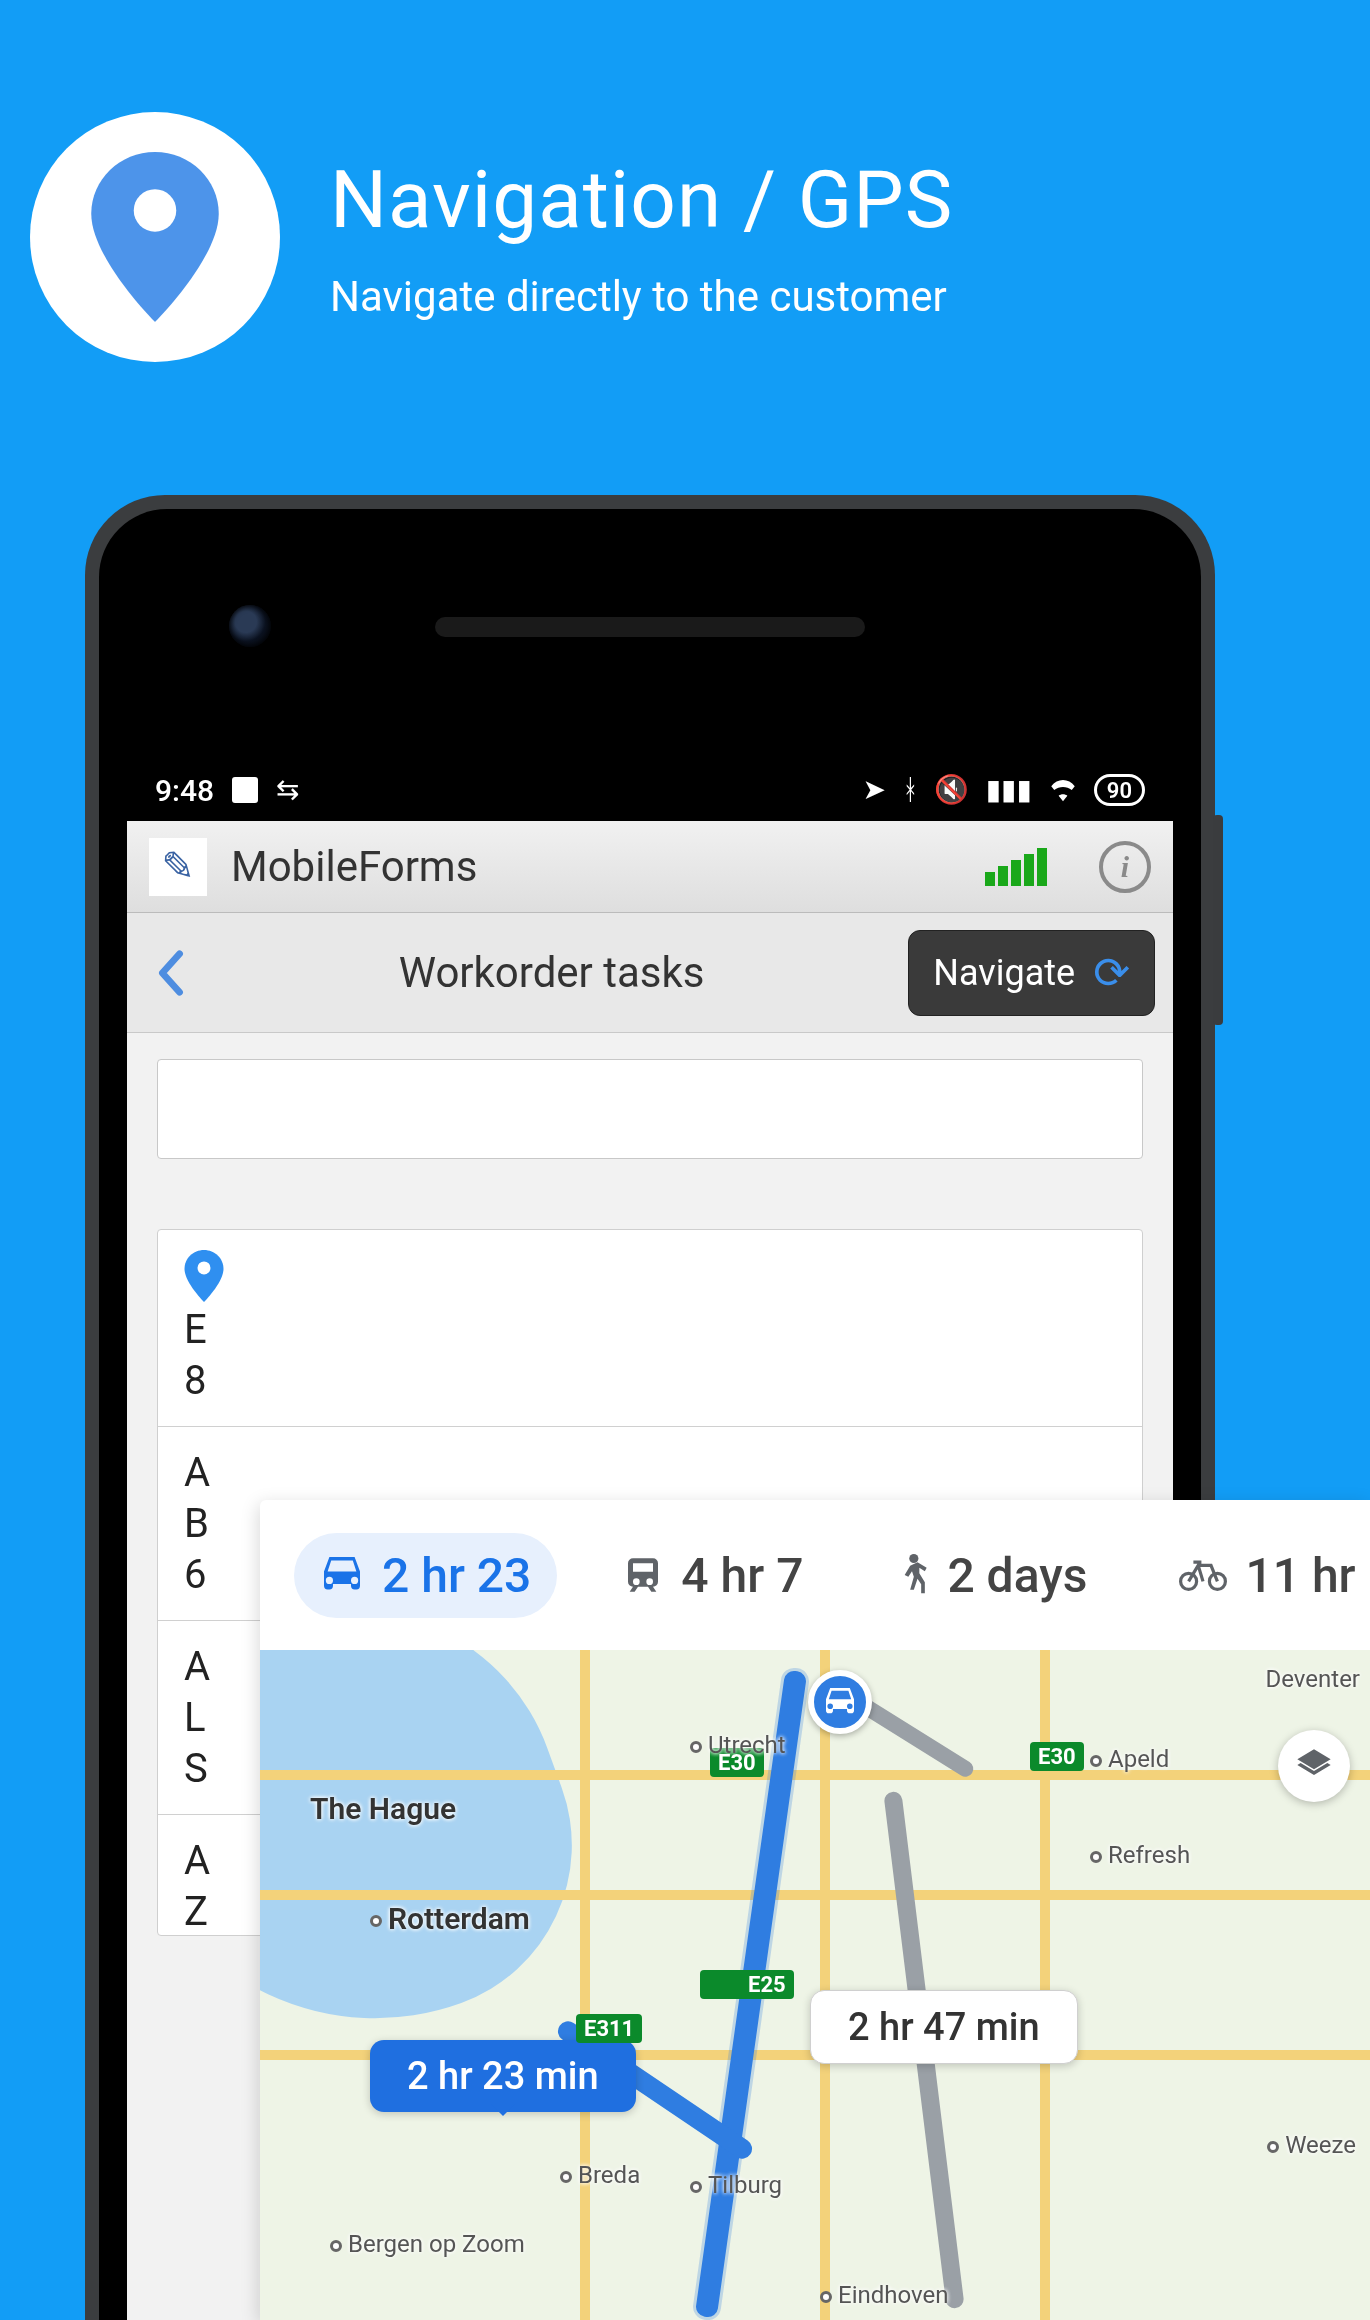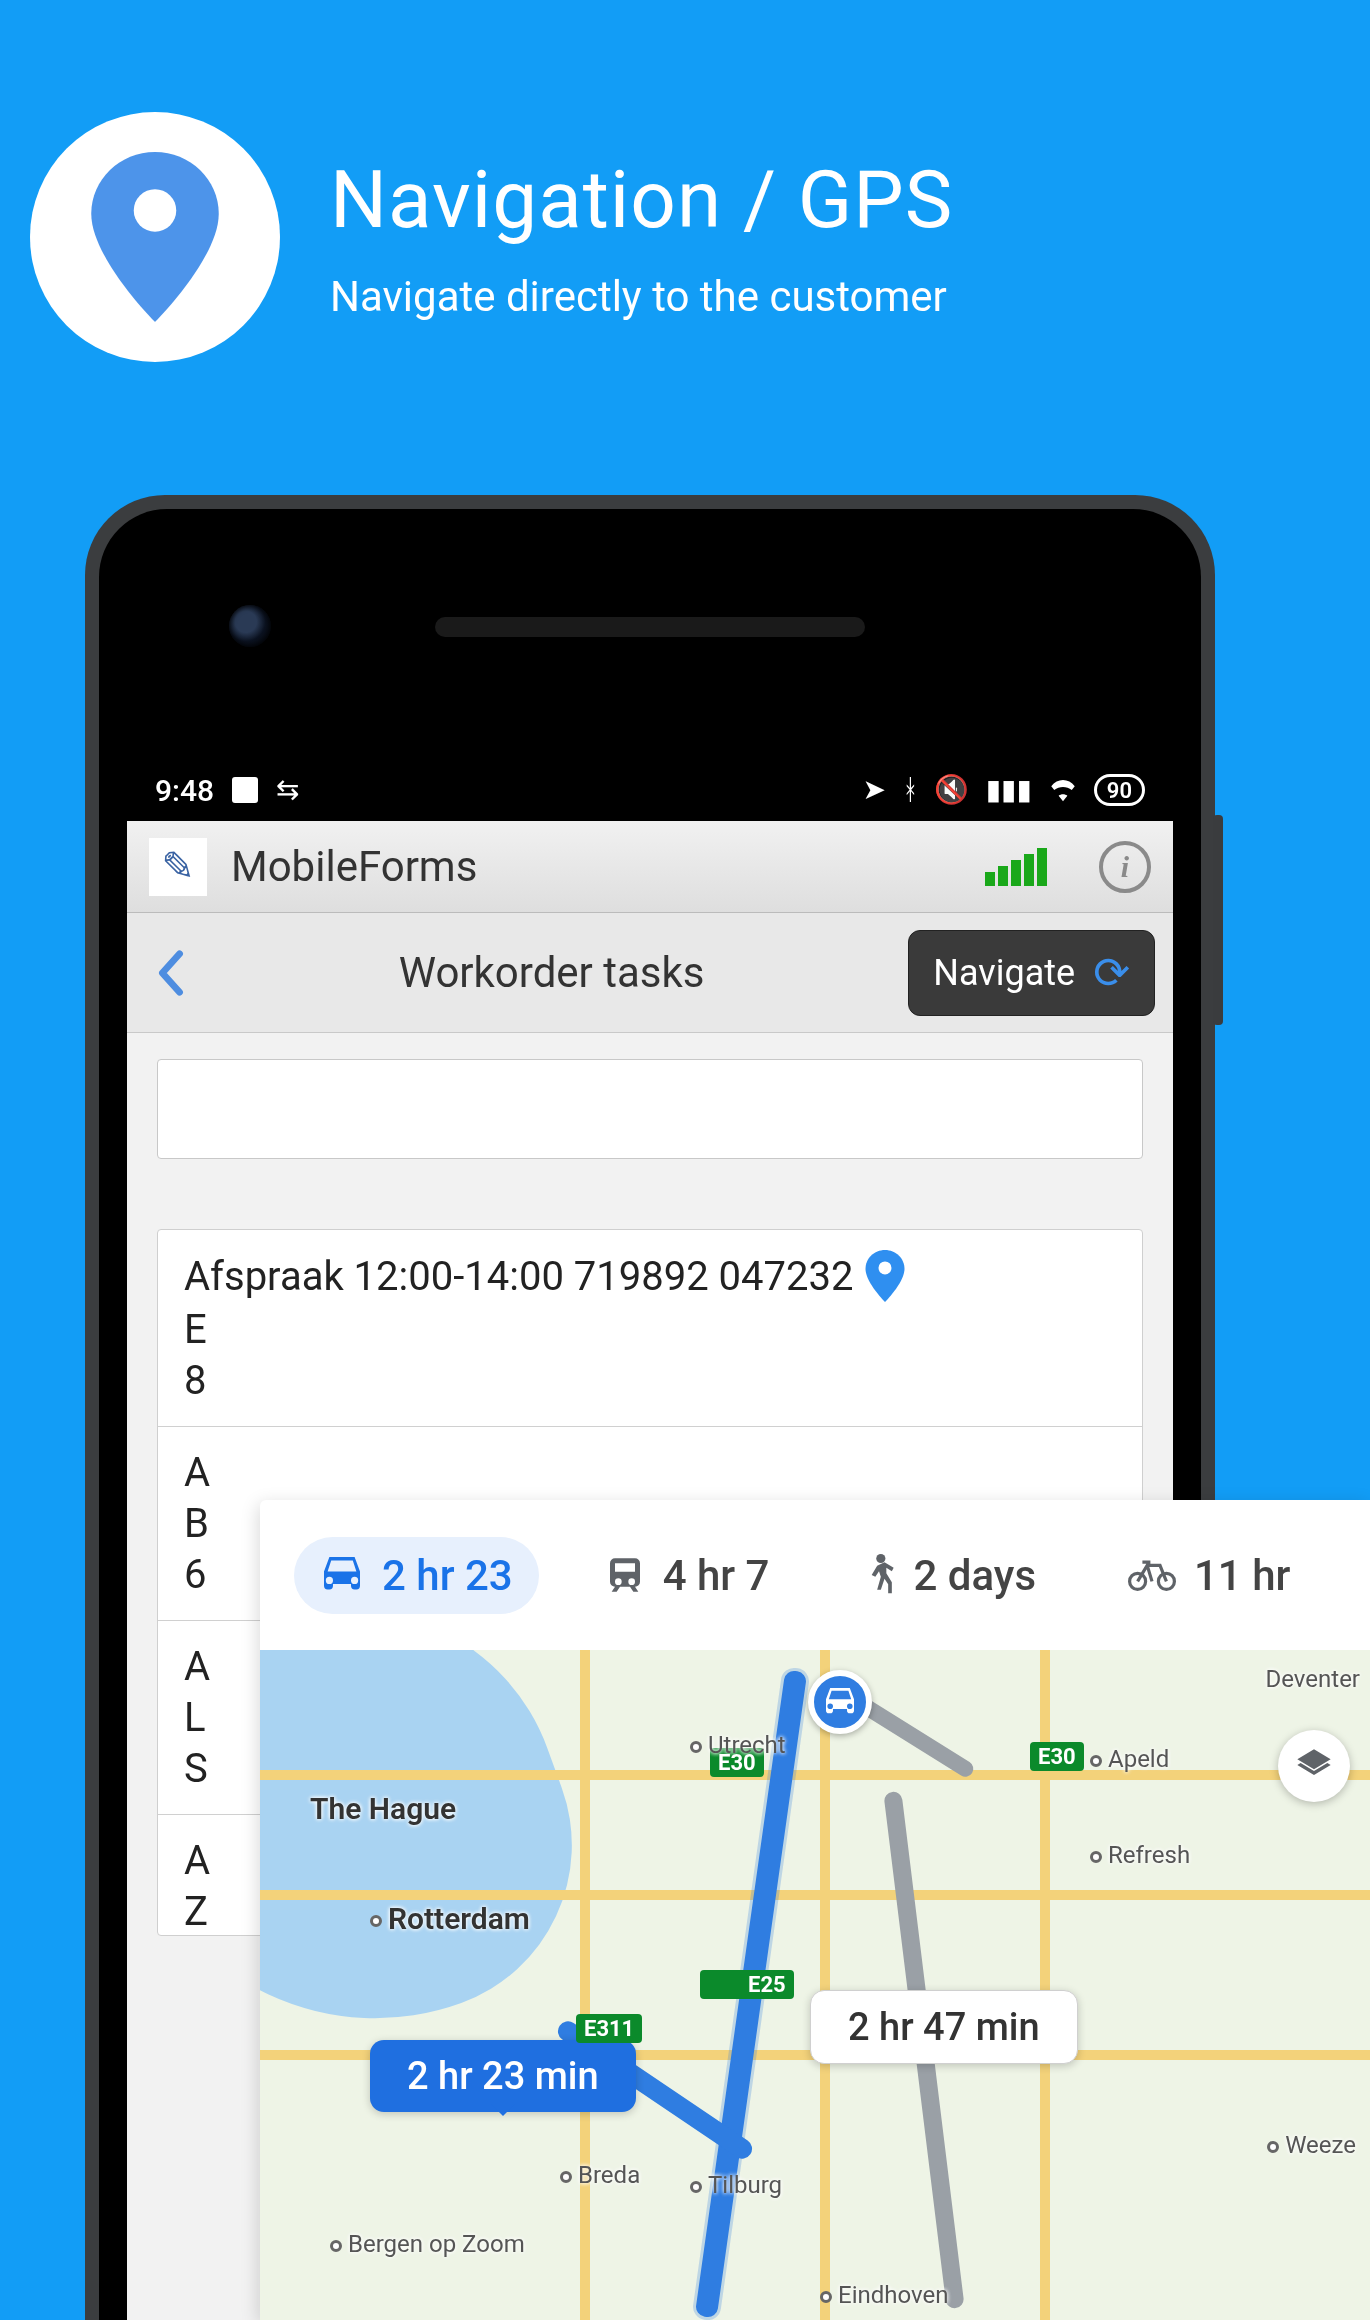--- a/index.html
+++ b/index.html
@@ -173,21 +173,21 @@
     border-radius:6px 0 0 0;
     overflow:hidden;
   }
   .maps-tabs {
     height:150px; display:flex; align-items:center;
     padding:0 34px; gap:40px;
   }
   .mtab {
     display:flex; align-items:center; gap:18px;
     padding:14px 26px; border-radius:60px;
-    font-size:42px; color:#444; font-weight:500;
+    font-size:48px; color:#444; font-weight:500;
     white-space:nowrap;
   }
   .mtab.active { background:#e7f0fd; color:#1a73e8; }
   .mtab .micon { font-size:40px; }
 
   .map-canvas {
     position:relative;
     width:100%; height:670px;
     background:#eef4e6;
     overflow:hidden;
@@ -360,21 +360,20 @@
             <span>Navigate</span>
             <span class="ricon">⟳</span>
           </div>
         </div>
 
         <div class="content">
           <div class="search-field"></div>
 
           <div class="card">
             <div class="card-title">
-              <span>Afspraak 12:00-14:00 719892 047232</span>
               <svg width="40" height="52" viewBox="0 0 24 32" class="pin">
                 <path fill="#2f8ff0" d="M12 0C5.4 0 0 5.2 0 11.6 0 20 12 32 12 32s12-12 12-20.4C24 5.2 18.6 0 12 0z"></path>
                 <circle cx="12" cy="11" r="4" fill="#fff"></circle>
               </svg>
             </div>
             <div class="card-row">E</div>
             <div class="card-row">8</div>
             <div class="card-sep"></div>
             <div class="card-row">A</div>
             <div class="card-row">B</div>

